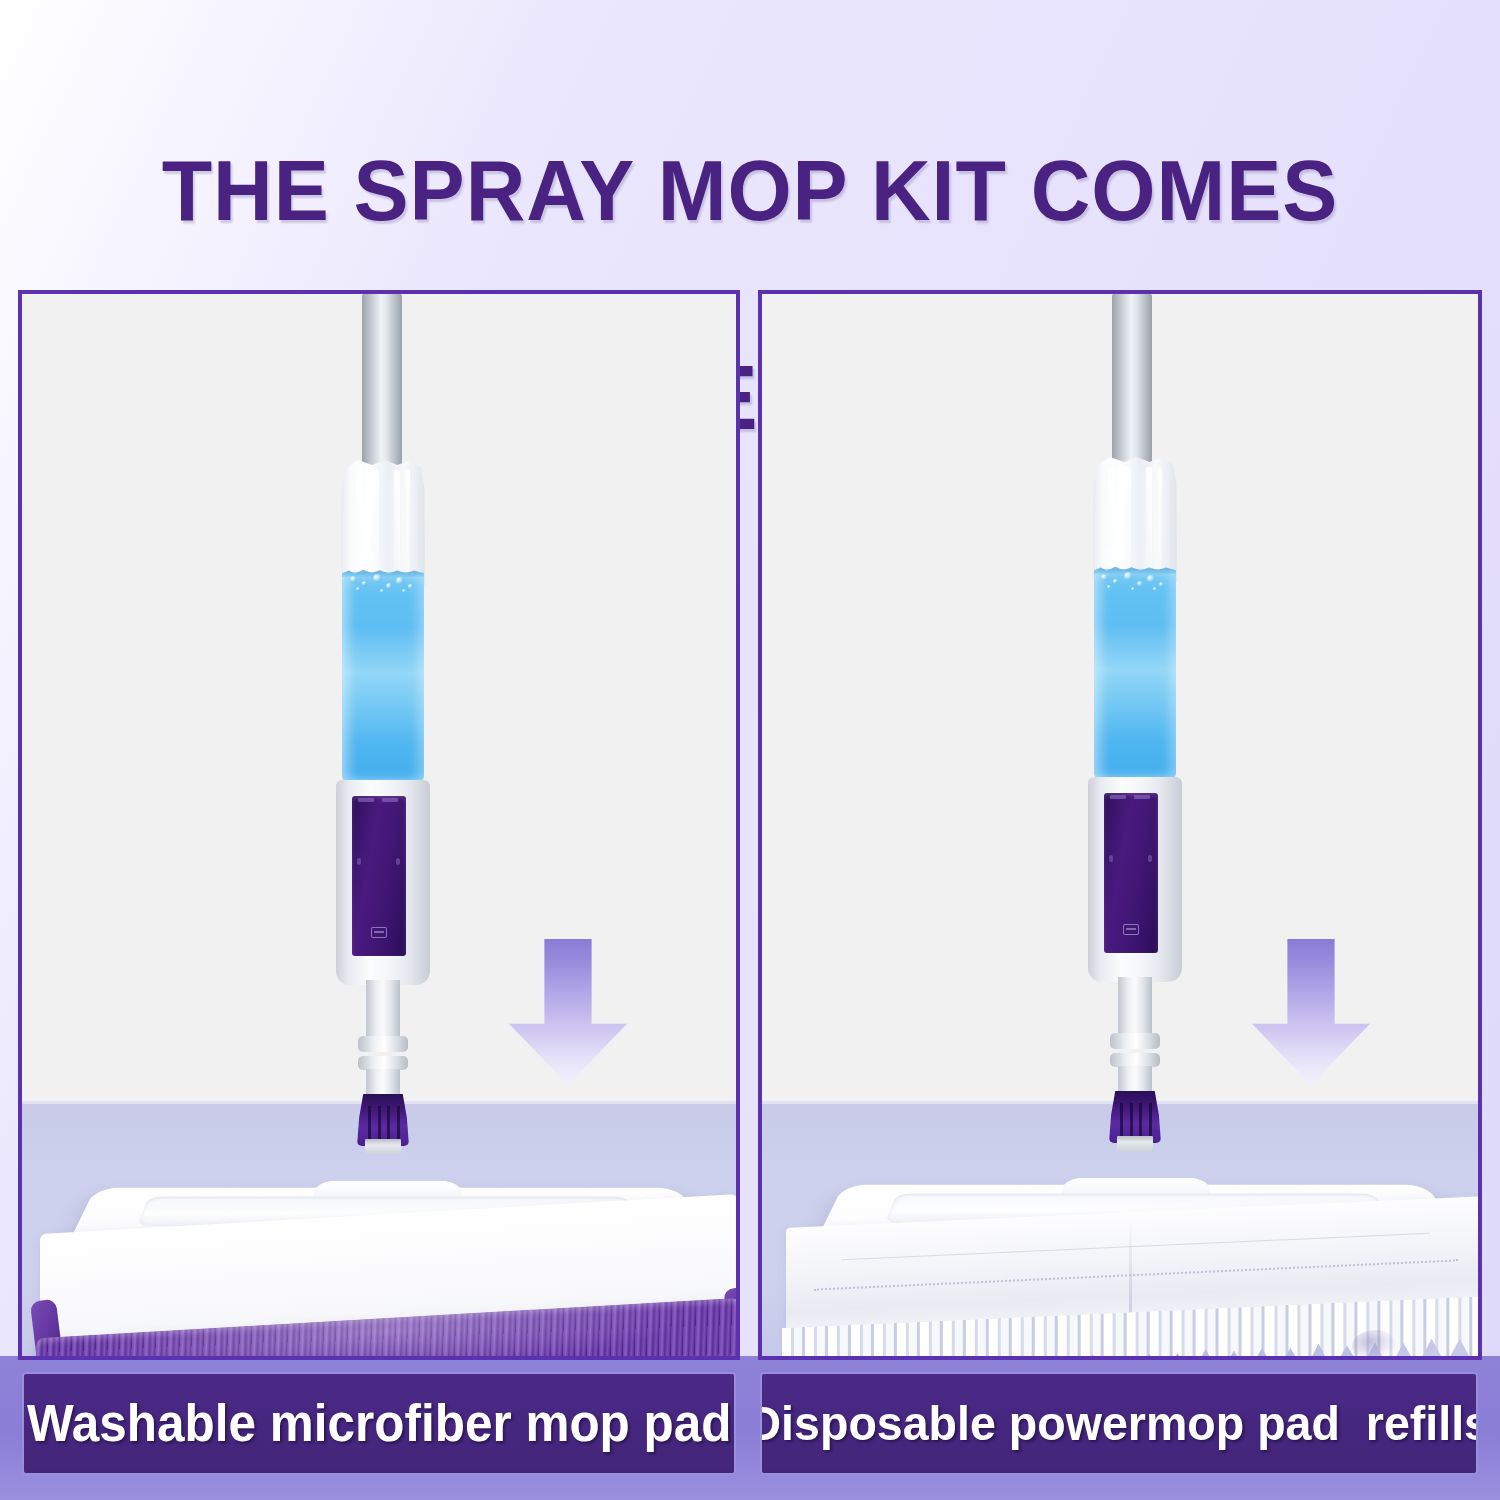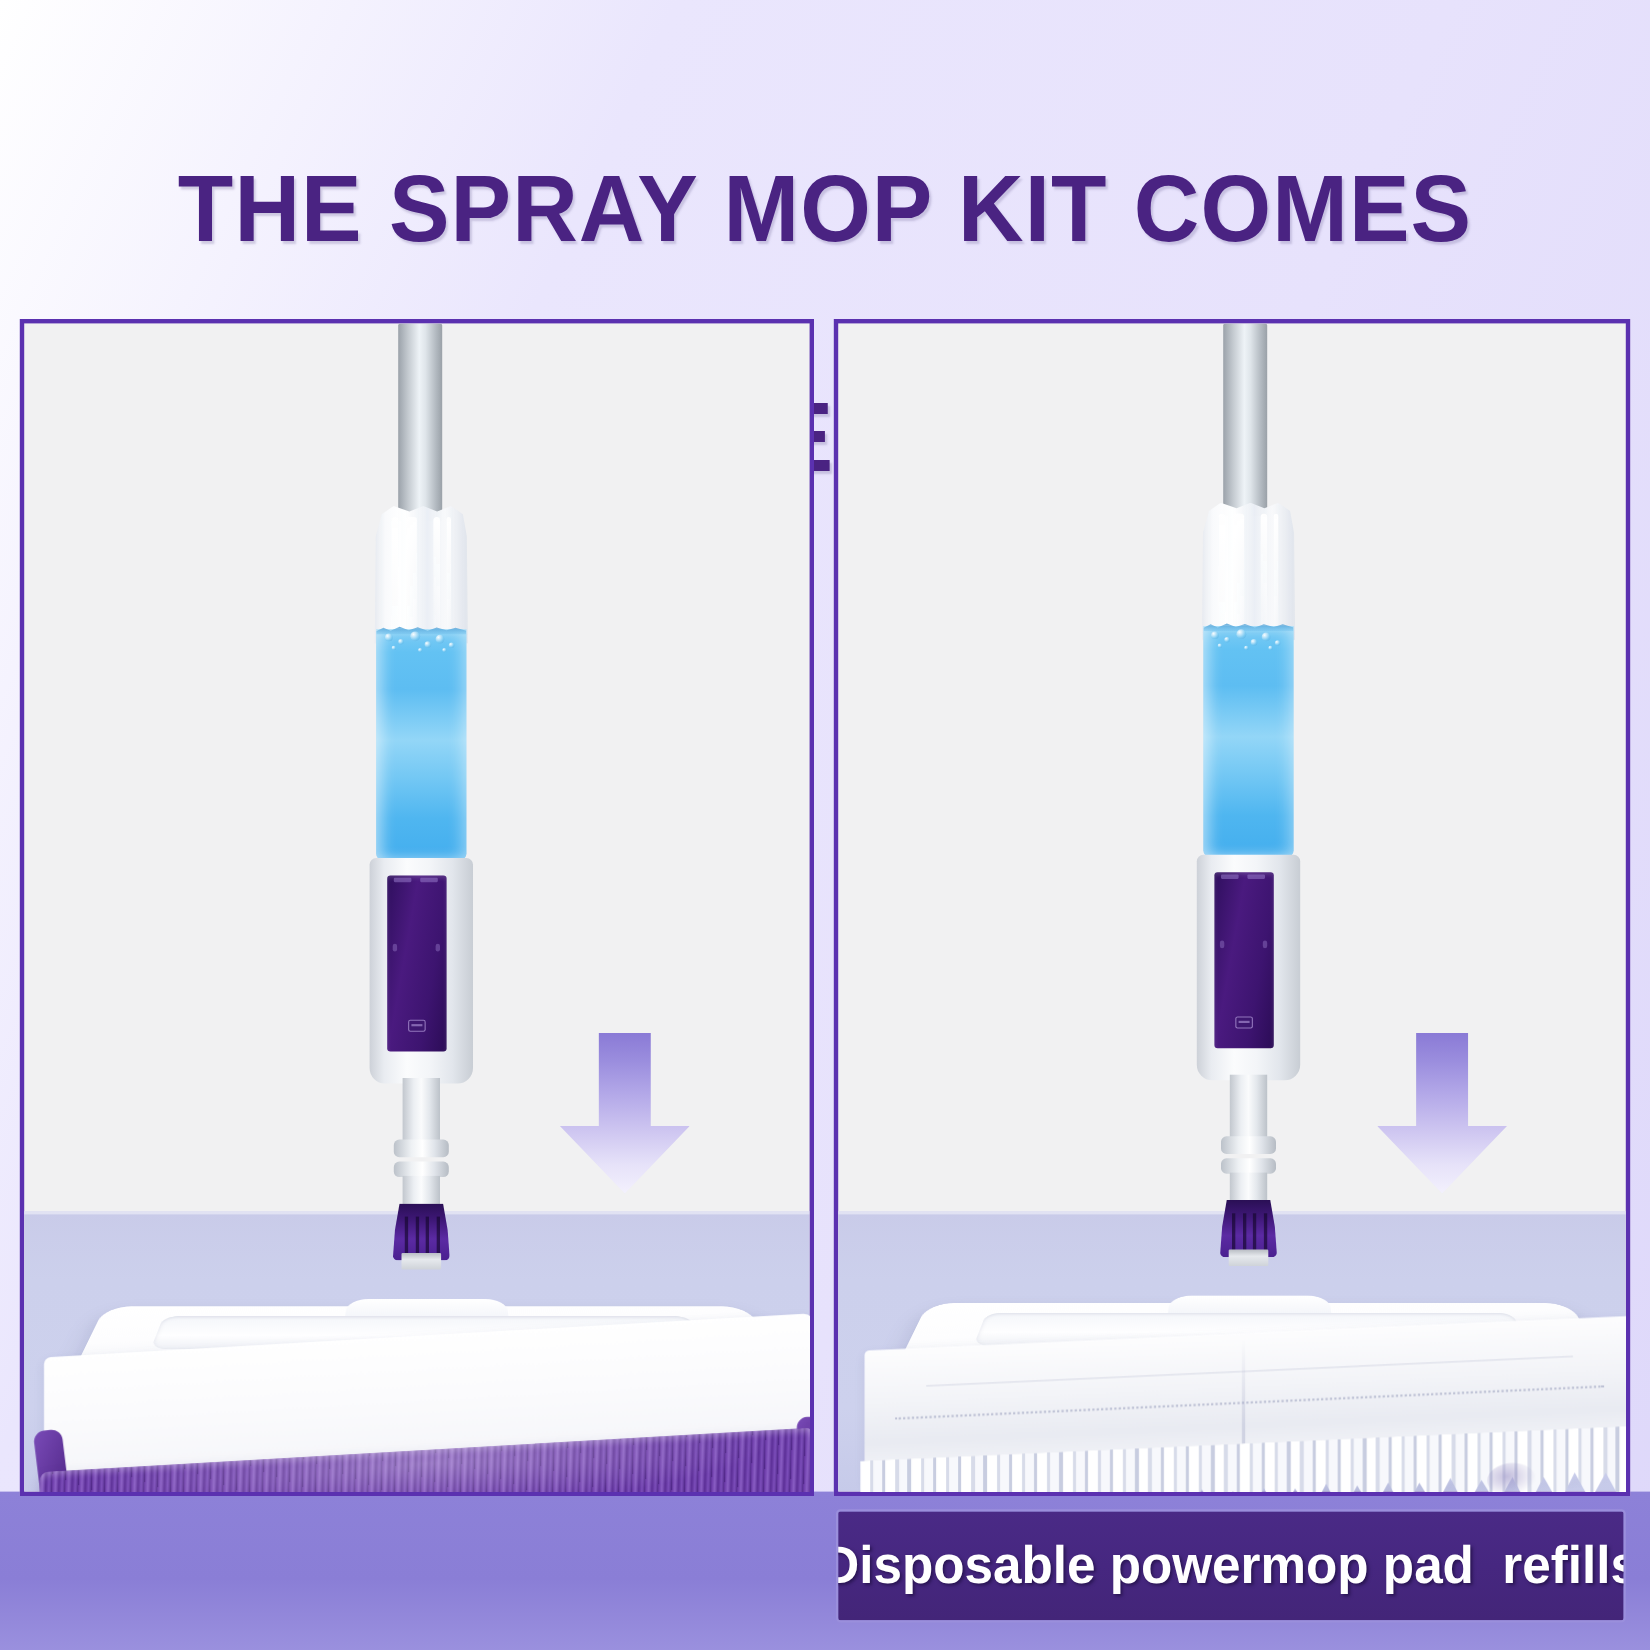--- a/index.html
+++ b/index.html
@@ -543,18 +543,21 @@
         <div class="ruffle"></div>
         <div class="smudge"></div>
       </div>
     </div>
 
     <div class="arrow" id="arrow-right">
       <div class="shape"></div>
     </div>
   </div>
 
+  <div class="caption" id="caption-left">
+    <span>Washable microfiber mop pad</span>
+  </div>
 
   <div class="caption" id="caption-right">
     <span>Disposable powermop pad  refills</span>
   </div>
 
 </div>
 
 </body></html>

